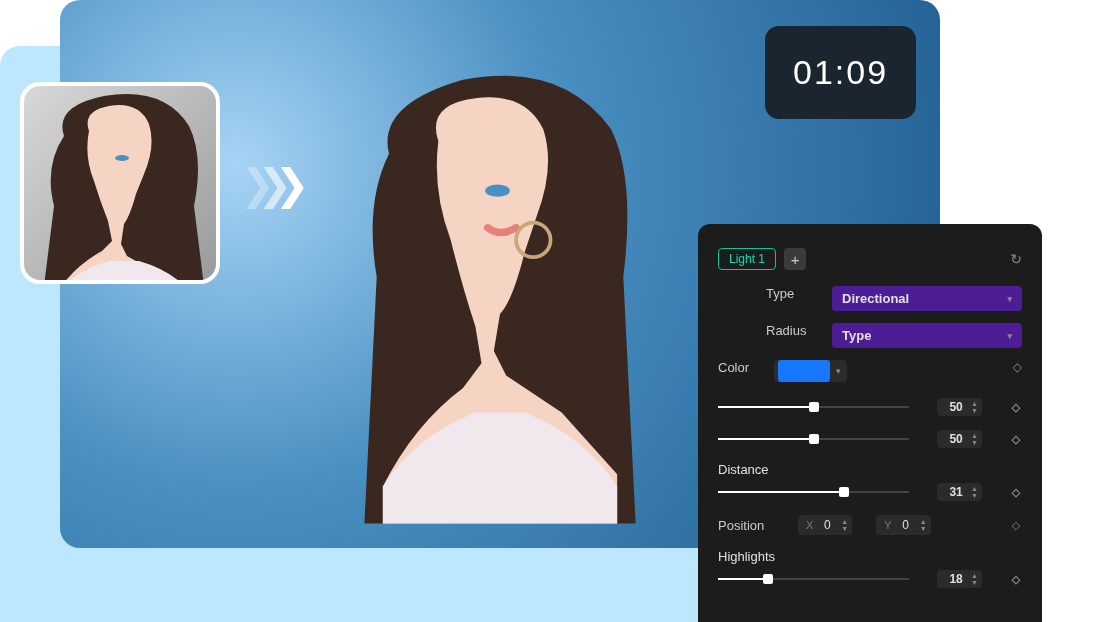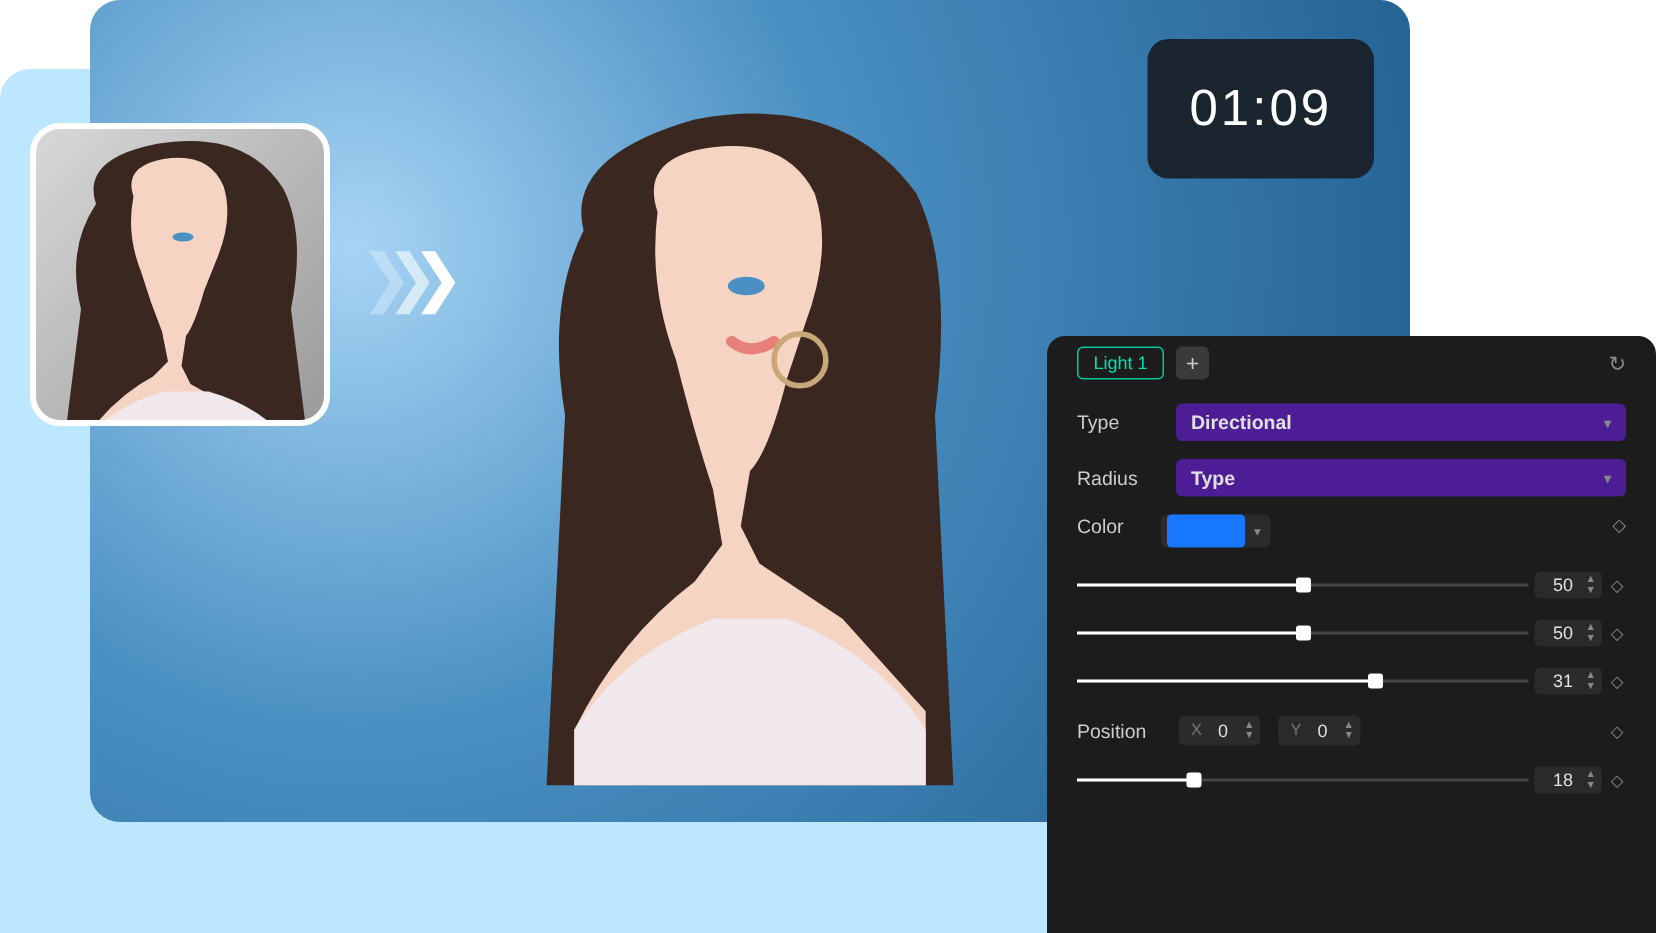--- a/index.html
+++ b/index.html
@@ -78,25 +78,25 @@
   padding: 27px 28px;
   border-radius: 14px;
   font-size: 34px;
   font-weight: 500;
   letter-spacing: 2px;
 }
 .panel {
   position: absolute;
   left: 698px;
   top: 224px;
-  width: 406px;
+  width: 344px;
   height: 398px;
   background: #1c1c1c;
   border-radius: 12px 12px 0 0;
-  padding: 7px 20px;
+  padding: 24px 20px;
   color: #e0e0e0;
   font-size: 13px;
 }
 .panel-header {
   display: flex;
   align-items: center;
   justify-content: space-between;
   margin-bottom: 16px;
 }
 .panel-header-left {
@@ -123,23 +123,23 @@
   font-size: 15px;
   cursor: pointer;
 }
 .reset-icon {
   color: #888;
   font-size: 14px;
   cursor: pointer;
 }
 .row {
   display: flex;
-  align-items: center;
   margin-bottom: 12px;
   gap: 10px;
+  margin-left: 48px;
 }
 .row-label {
   width: 56px;
   color: #ccc;
   font-size: 13px;
 }
 .select {
   flex: 1;
   background: #4c1d95;
   border-radius: 4px;
@@ -184,21 +184,22 @@
   margin-bottom: 14px;
 }
 .slider-label {
   color: #e0e0e0;
   font-size: 13px;
   margin-bottom: 6px;
 }
 .slider-row {
   display: flex;
   align-items: center;
-  gap: 4px;
+  gap: 28px;
+  font-weight: bold;
 }
 .slider-track {
   flex: 1;
   height: 2px;
   background: #444;
   position: relative;
   cursor: pointer;
 }
 .slider-fill {
   position: absolute;
@@ -239,21 +240,21 @@
 }
 .keyframe {
   color: #888;
   font-size: 11px;
   width: 12px;
   text-align: center;
 }
 .position-row {
   display: flex;
   align-items: center;
-  gap: 12px;
+  gap: 24px;
   margin-bottom: 14px;
 }
 .pos-label {
   color: #ccc;
   font-size: 13px;
   width: 56px;
 }
 .pos-input {
   display: flex;
   align-items: center;
@@ -370,20 +371,21 @@
         <div class="stepper">
             <span>▲</span>
             <span>▼</span>
           </div>
       </div>
       <span class="keyframe">◇</span>
     </div>
   </div>
 
   <div class="slider-block">
+    <div class="slider-label">Distance</div>
     <div class="slider-row">
       <div class="slider-track">
         <div class="slider-fill" style="width:66%"></div>
         <div class="slider-thumb" style="left:66%"></div>
       </div>
       <div class="value-box">
         <span class="value-num">31</span>
         <div class="stepper">
             <span>▲</span>
             <span>▼</span>
@@ -409,20 +411,21 @@
       <div class="stepper">
           <span>▲</span>
           <span>▼</span>
         </div>
     </div>
     <div class="spacer"></div>
     <span class="keyframe">◇</span>
   </div>
 
   <div class="slider-block">
+    <div class="slider-label">Highlights</div>
     <div class="slider-row">
       <div class="slider-track">
         <div class="slider-fill" style="width:26%"></div>
         <div class="slider-thumb" style="left:26%"></div>
       </div>
       <div class="value-box">
         <span class="value-num">18</span>
         <div class="stepper">
             <span>▲</span>
             <span>▼</span>

